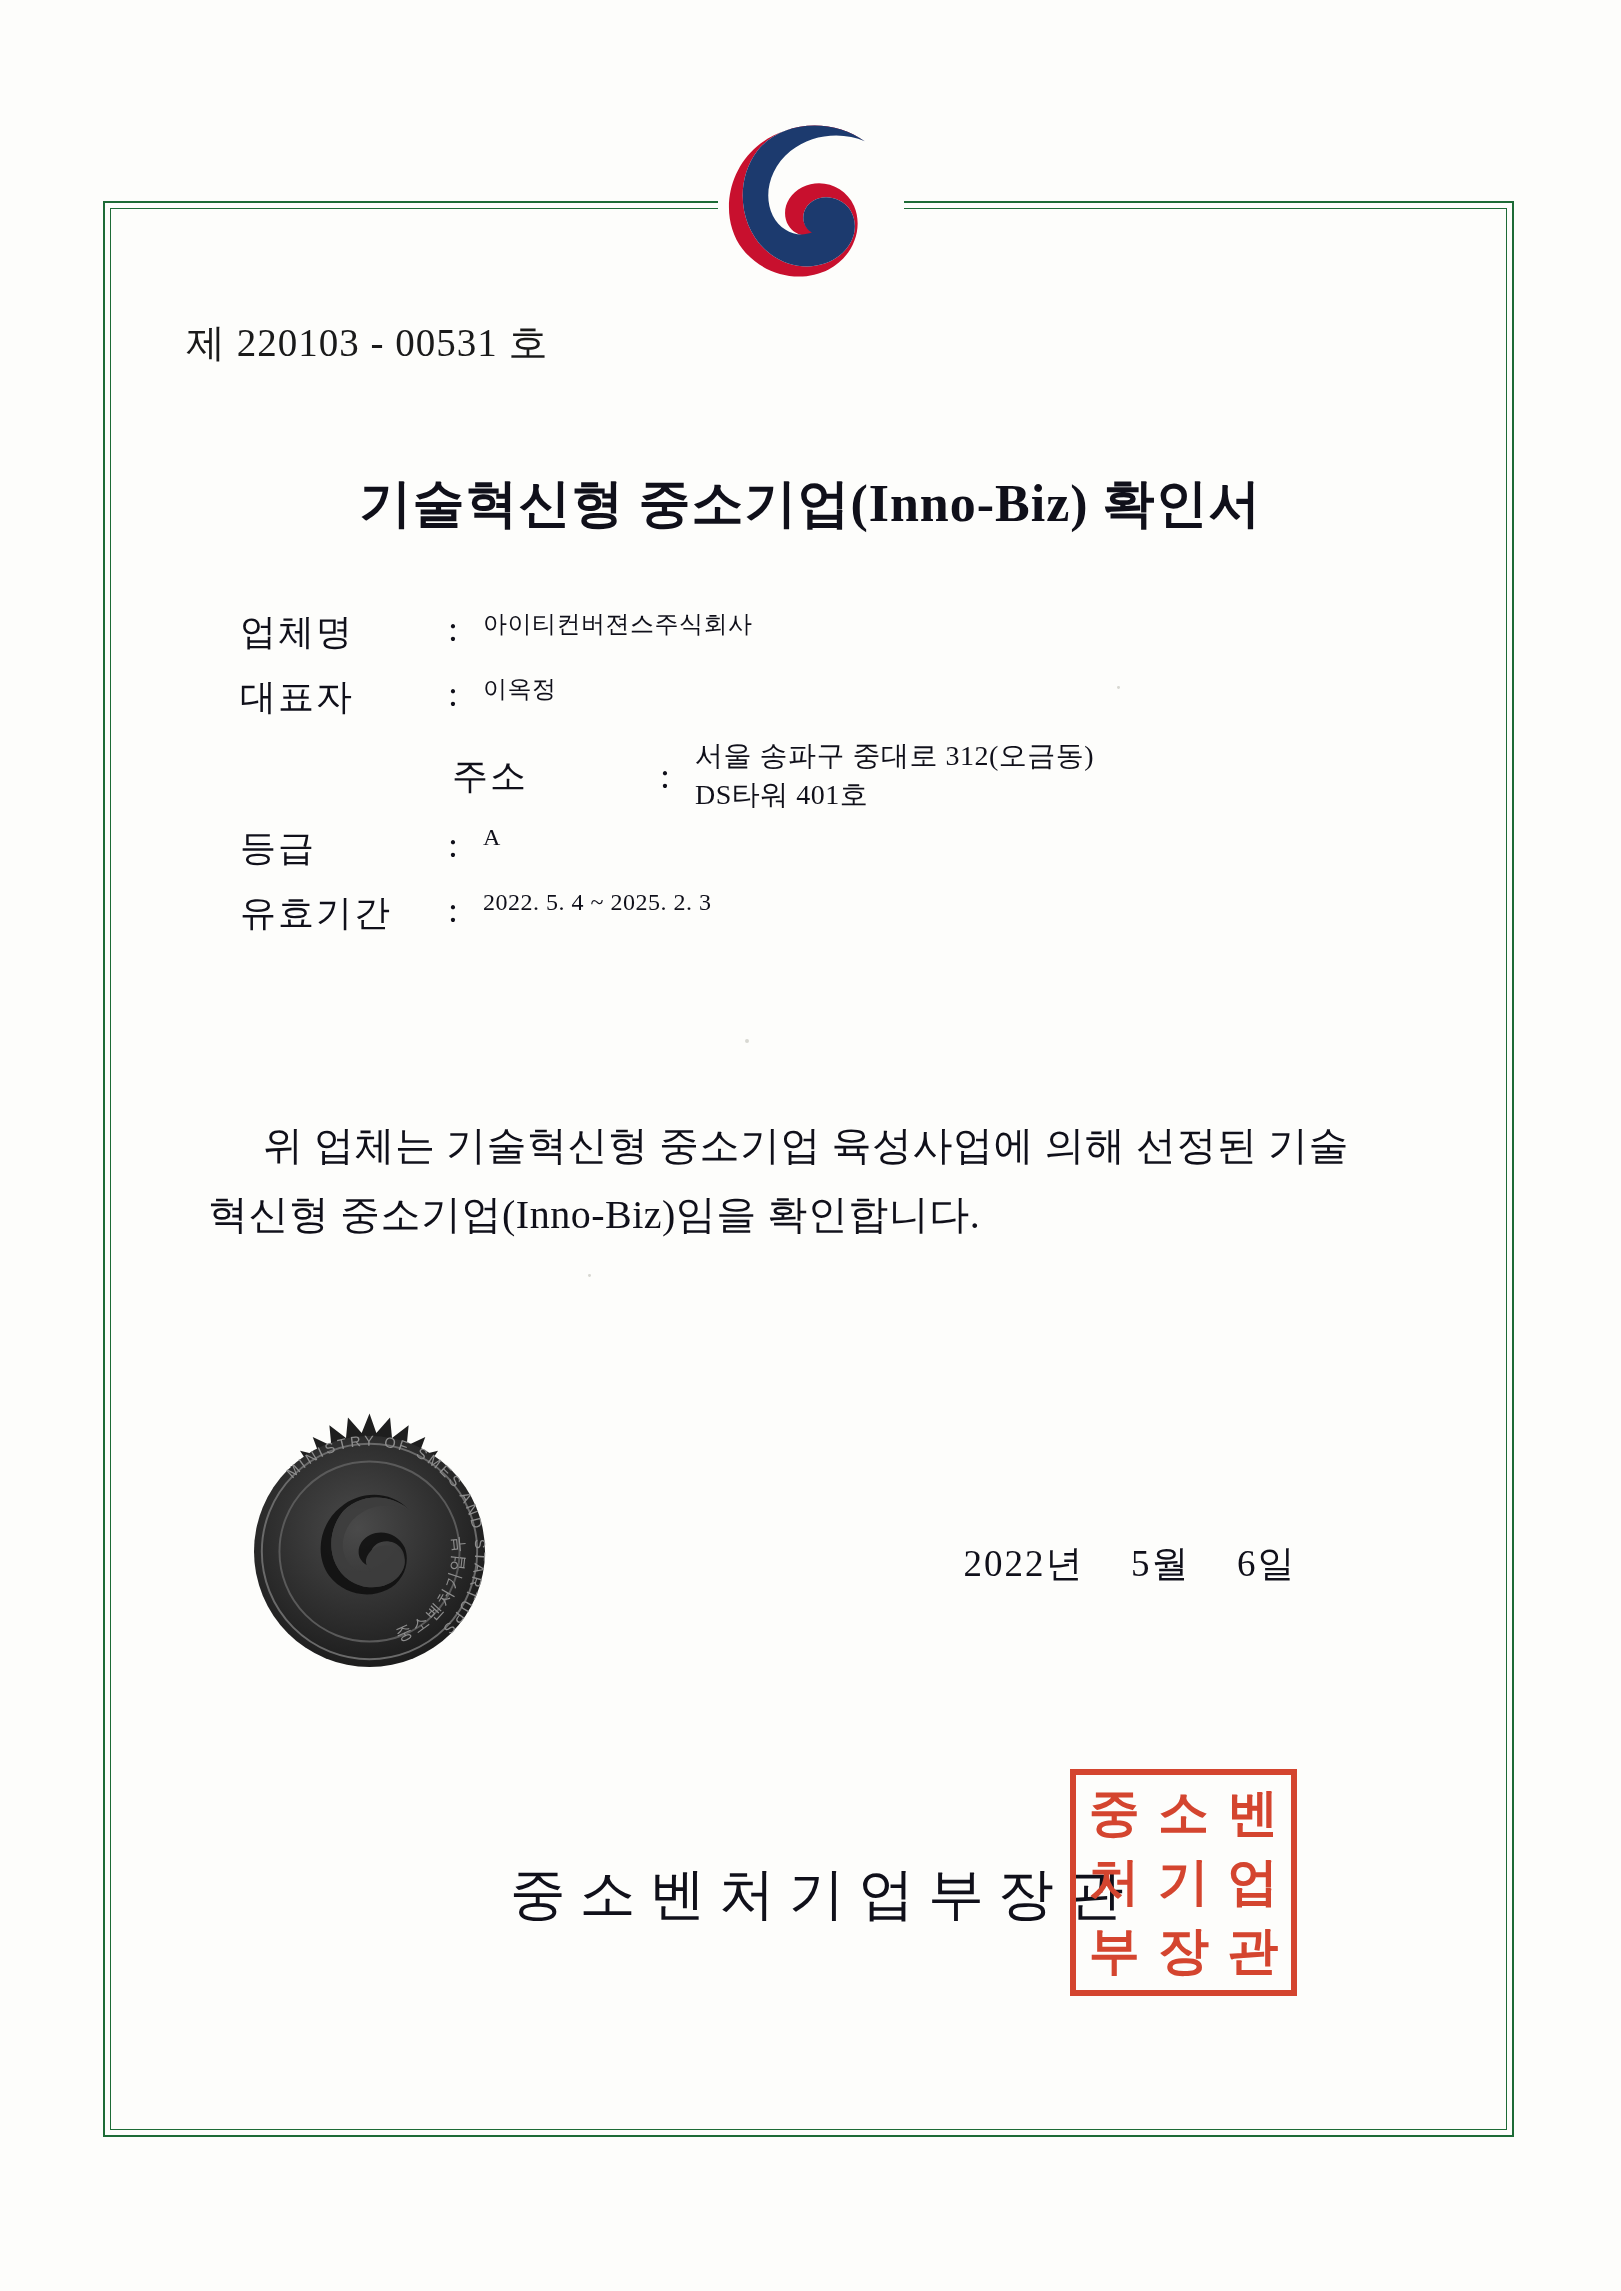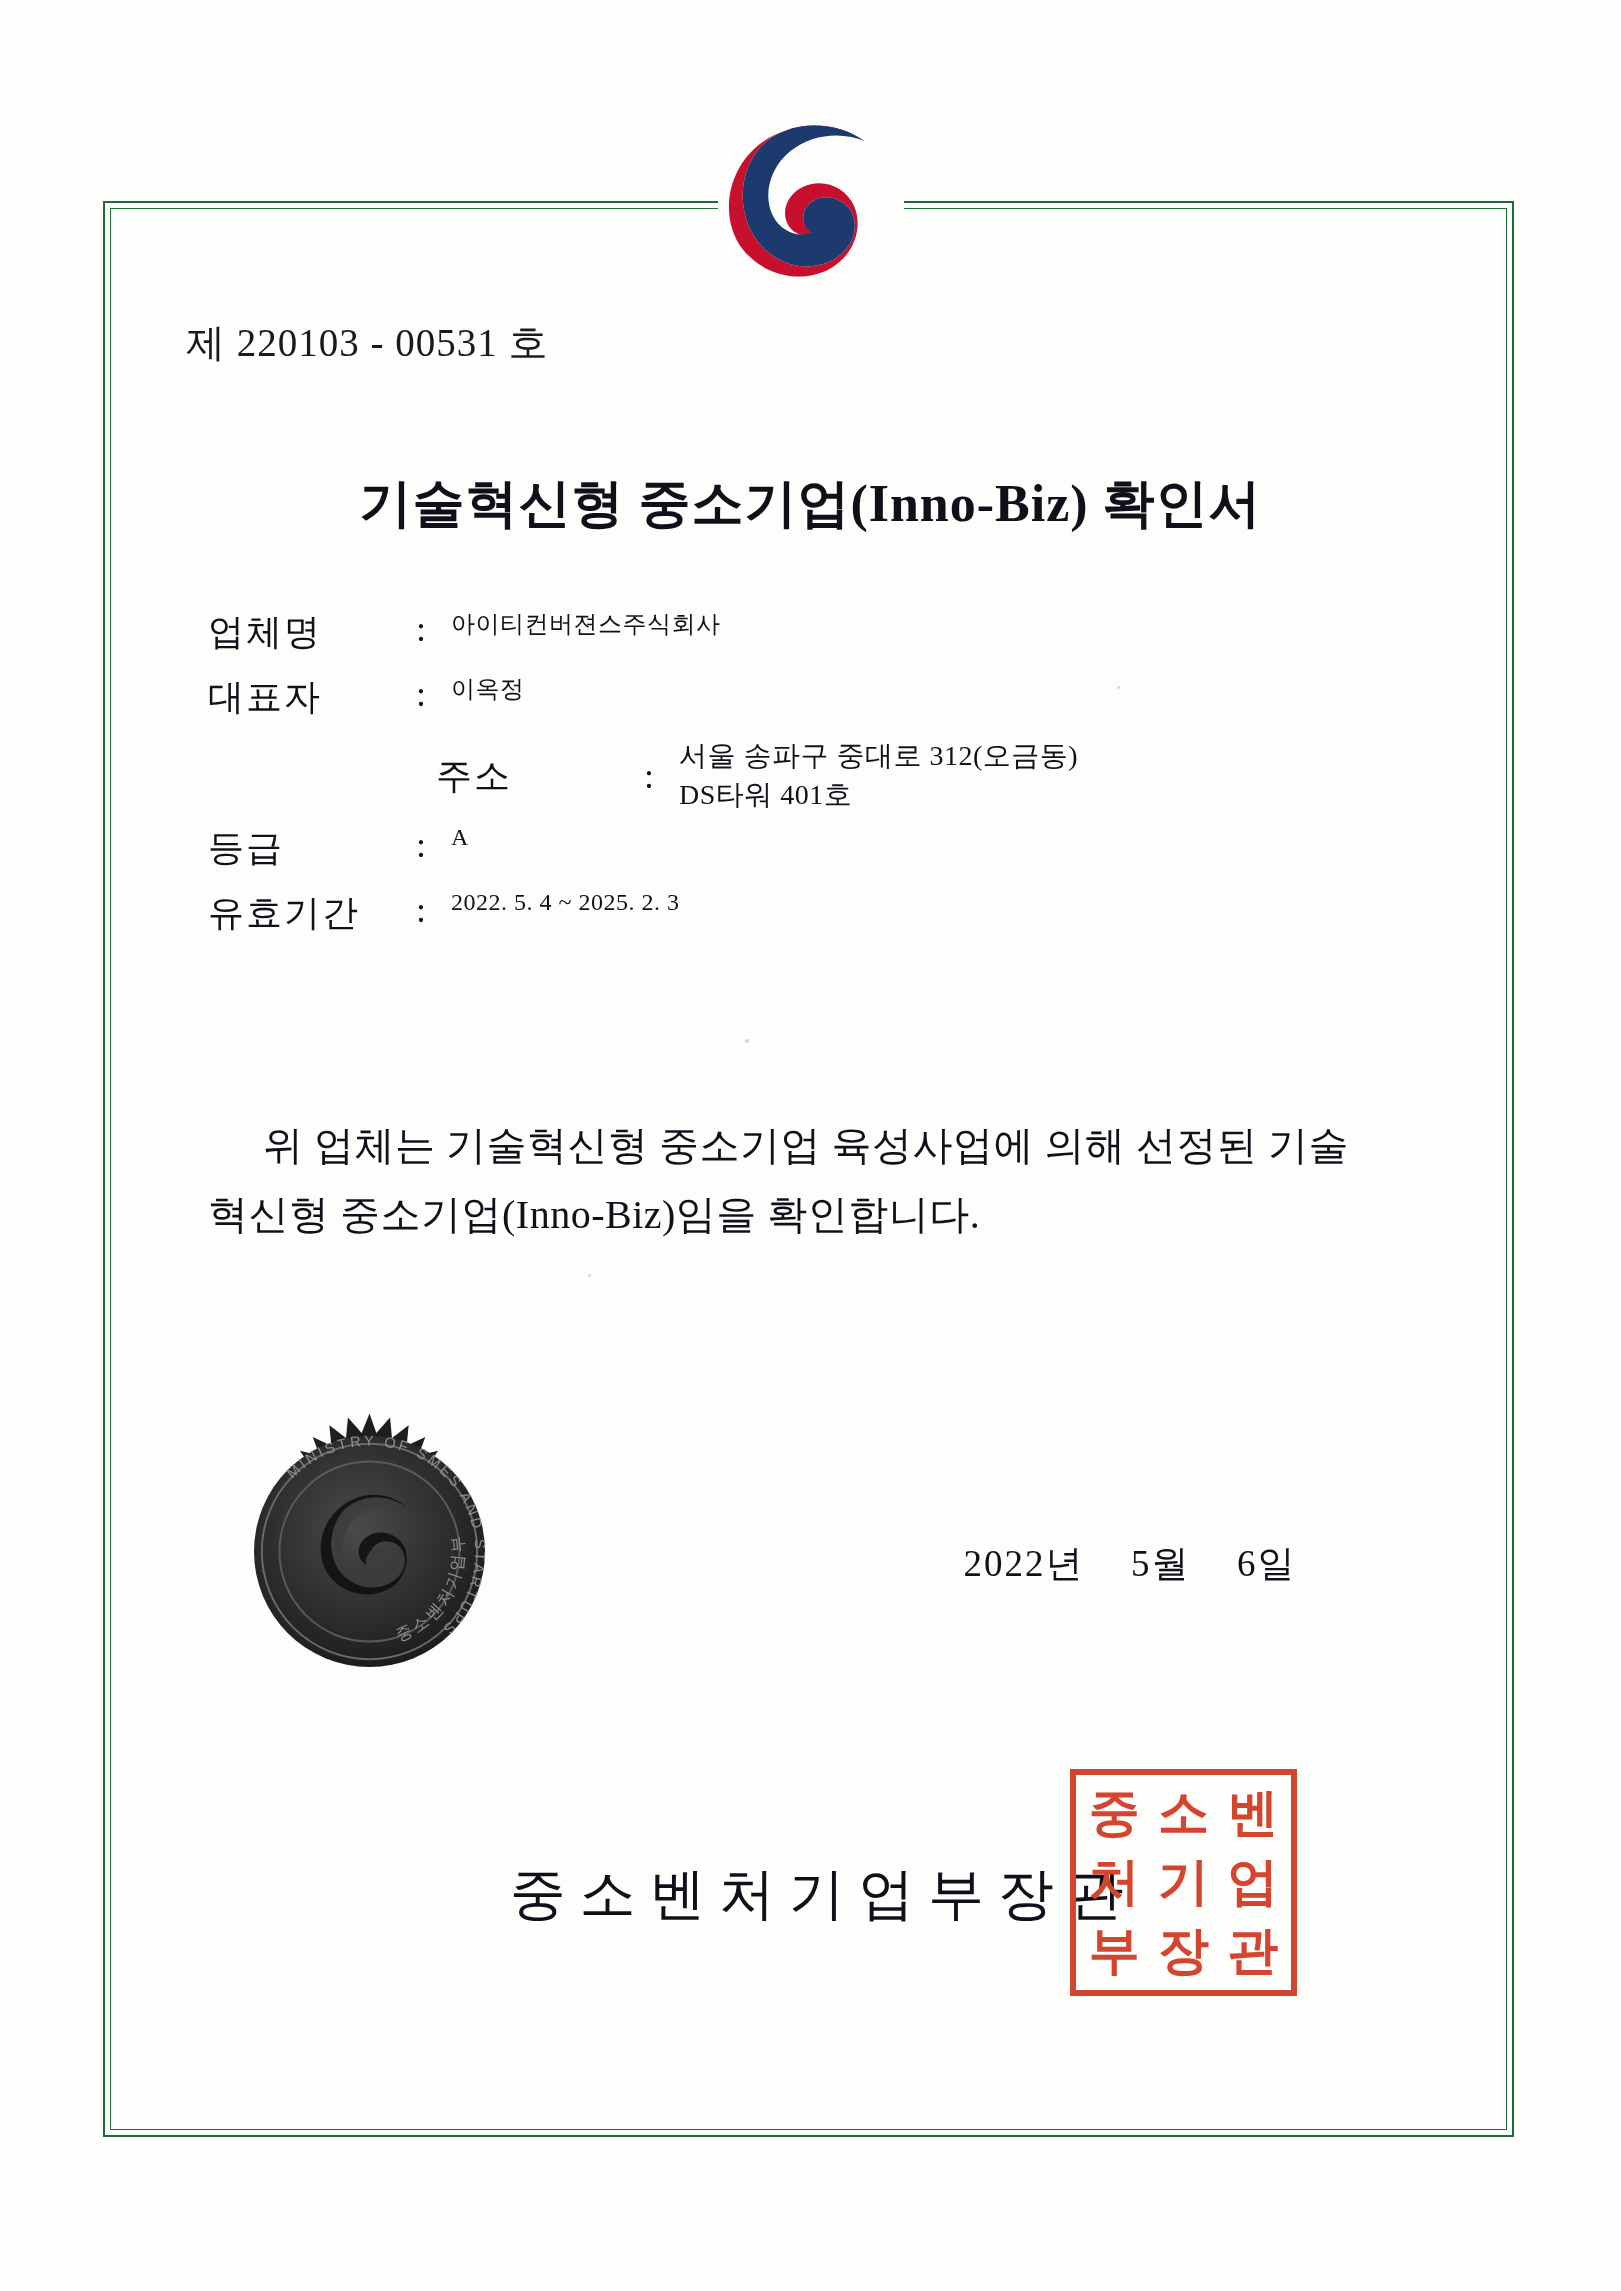--- a/index.html
+++ b/index.html
@@ -82,20 +82,21 @@
     position: absolute;
     left: 208px;
     top: 608px;
     width: 1098px;
   }
   .field-row {
     display: flex;
     align-items: flex-start;
     margin-bottom: 13.7px;
     min-height: 51px;
+    margin-left: 32px;
   }
   .field-label {
     width: 208px;
     font-size: 36px;
     letter-spacing: 2px;
     color: #10101a;
     white-space: nowrap;
   }
   .field-colon {
     width: 35px;

